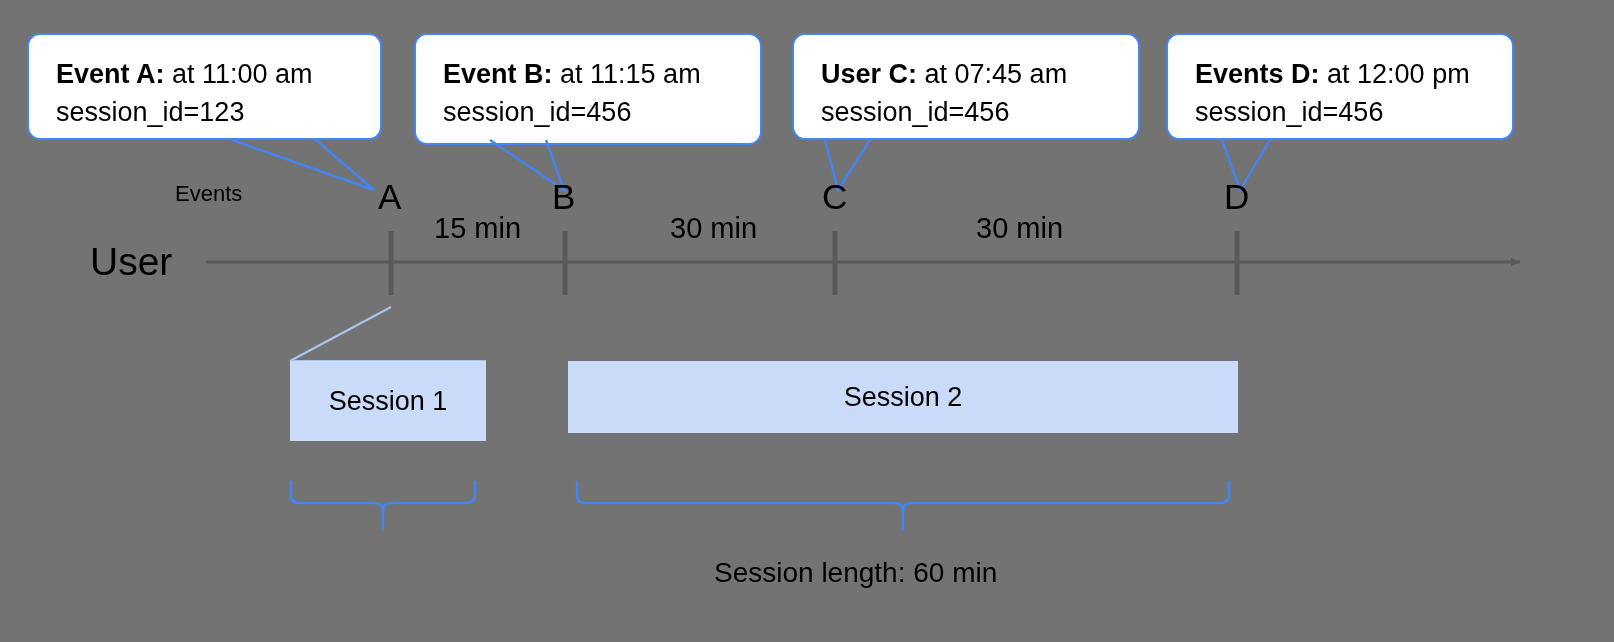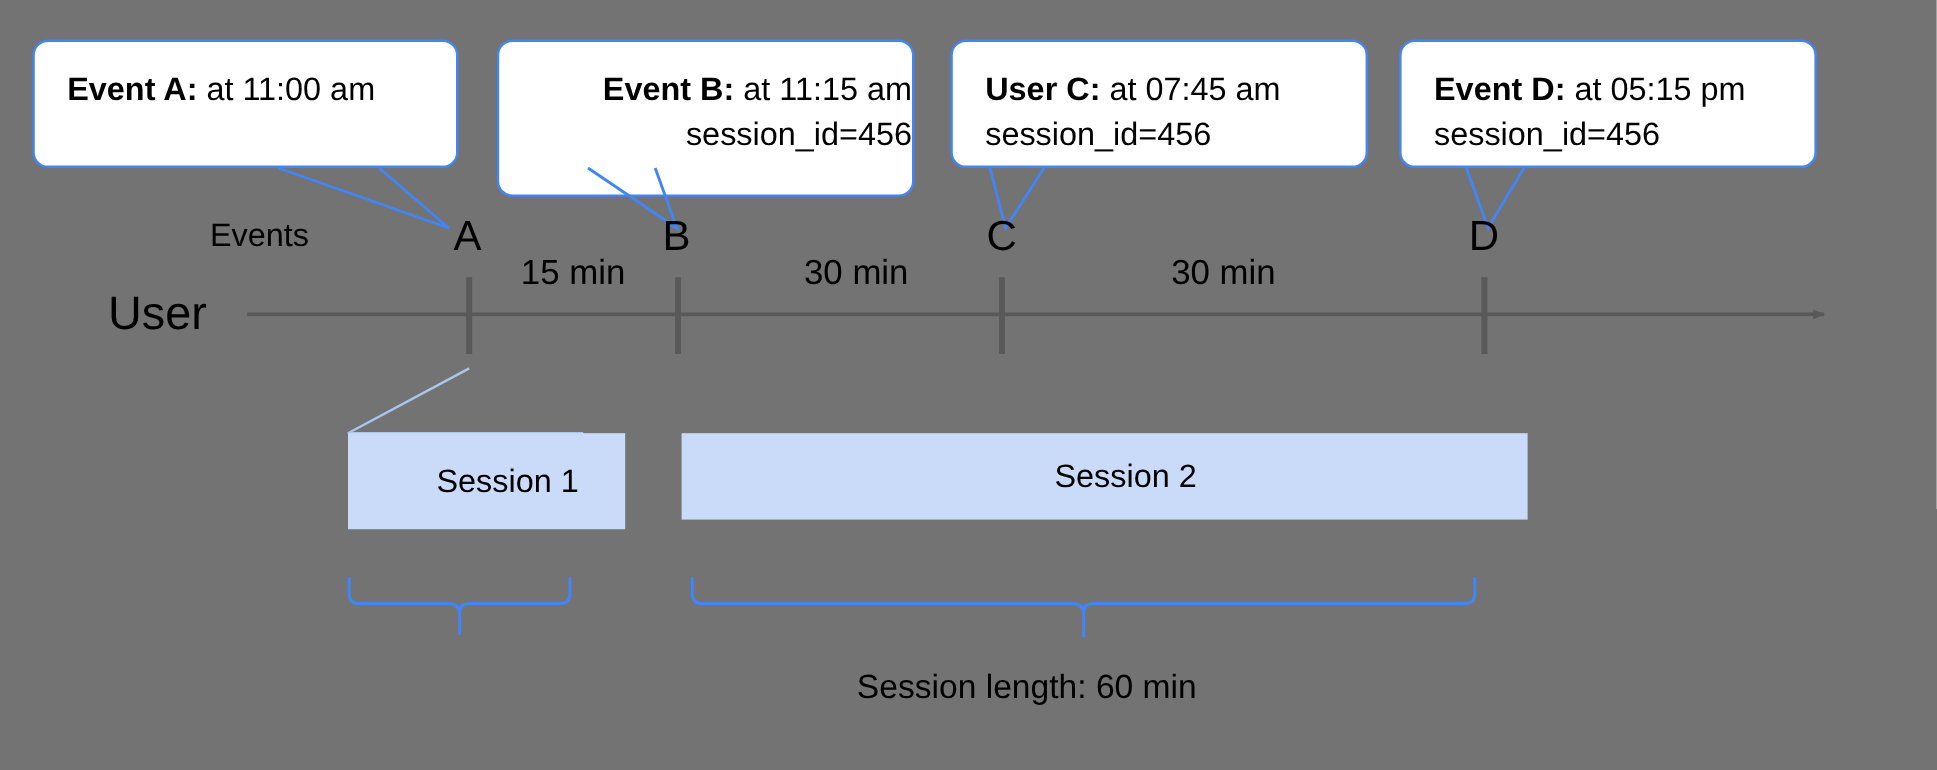--- a/index.html
+++ b/index.html
@@ -35,63 +35,63 @@
     line-height: 1.42;
     white-space: nowrap;
   }
   .callout-line { display: block; }
   .callout-strong { font-weight: bold; }
   .tl-label {
     position: absolute;
     color: #000000;
     white-space: nowrap;
   }
-  .events-label { font-size: 27px; }
+  .events-label { font-size: 22px; }
   .user-label { font-size: 39px; }
   .ev-letter { font-size: 35px; }
   .gap-label { font-size: 29px; }
   .session-bar {
     position: absolute;
     background: #c9dbf8;
     display: flex;
     align-items: center;
     justify-content: center;
     font-size: 27px;
     color: #000000;
     white-space: nowrap;
-    padding-left: 35px;
   }
   .len-label {
     position: absolute;
     font-size: 28px;
     color: #000000;
     white-space: nowrap;
   }
 </style>
 </head>
 <body>
 
 <div id="stage">
 
   <div class="callout-box" style="left:27px; top:33px; width:355px; height:107px;">
     <span class="callout-line"><span class="callout-strong">Event A:</span><span> at 11:00 am</span></span>
+    <span class="callout-line">session_id=123</span>
   </div>
 
-  <div class="callout-box" style="left:414px; top:33px; width:348px; height:131px;text-align:right;">
+  <div class="callout-box" style="left:414px; top:33px; width:348px; height:112px;">
     <span class="callout-line"><span class="callout-strong">Event B:</span><span> at 11:15 am</span></span>
     <span class="callout-line">session_id=456</span>
   </div>
 
   <div class="callout-box" style="left:792px; top:33px; width:348px; height:107px;">
     <span class="callout-line"><span class="callout-strong">User C:</span><span> at 07:45 am</span></span>
     <span class="callout-line">session_id=456</span>
   </div>
 
   <div class="callout-box" style="left:1166px; top:33px; width:348px; height:107px;">
-    <span class="callout-line"><span class="callout-strong">Event D:</span><span> at 05:15 pm</span></span>
+    <span class="callout-line"><span class="callout-strong">Events D:</span><span> at 12:00 pm</span></span>
     <span class="callout-line">session_id=456</span>
   </div>
 
   <svg class="layer" viewBox="0 0 1614 642">
     <defs>
       <marker id="arrowEnd" markerWidth="10" markerHeight="8" refX="9" refY="4" orient="auto" markerUnits="userSpaceOnUse">
         <path d="M0,0 L10,4 L0,8 z" fill="#595959"></path>
       </marker>
     </defs>
 

